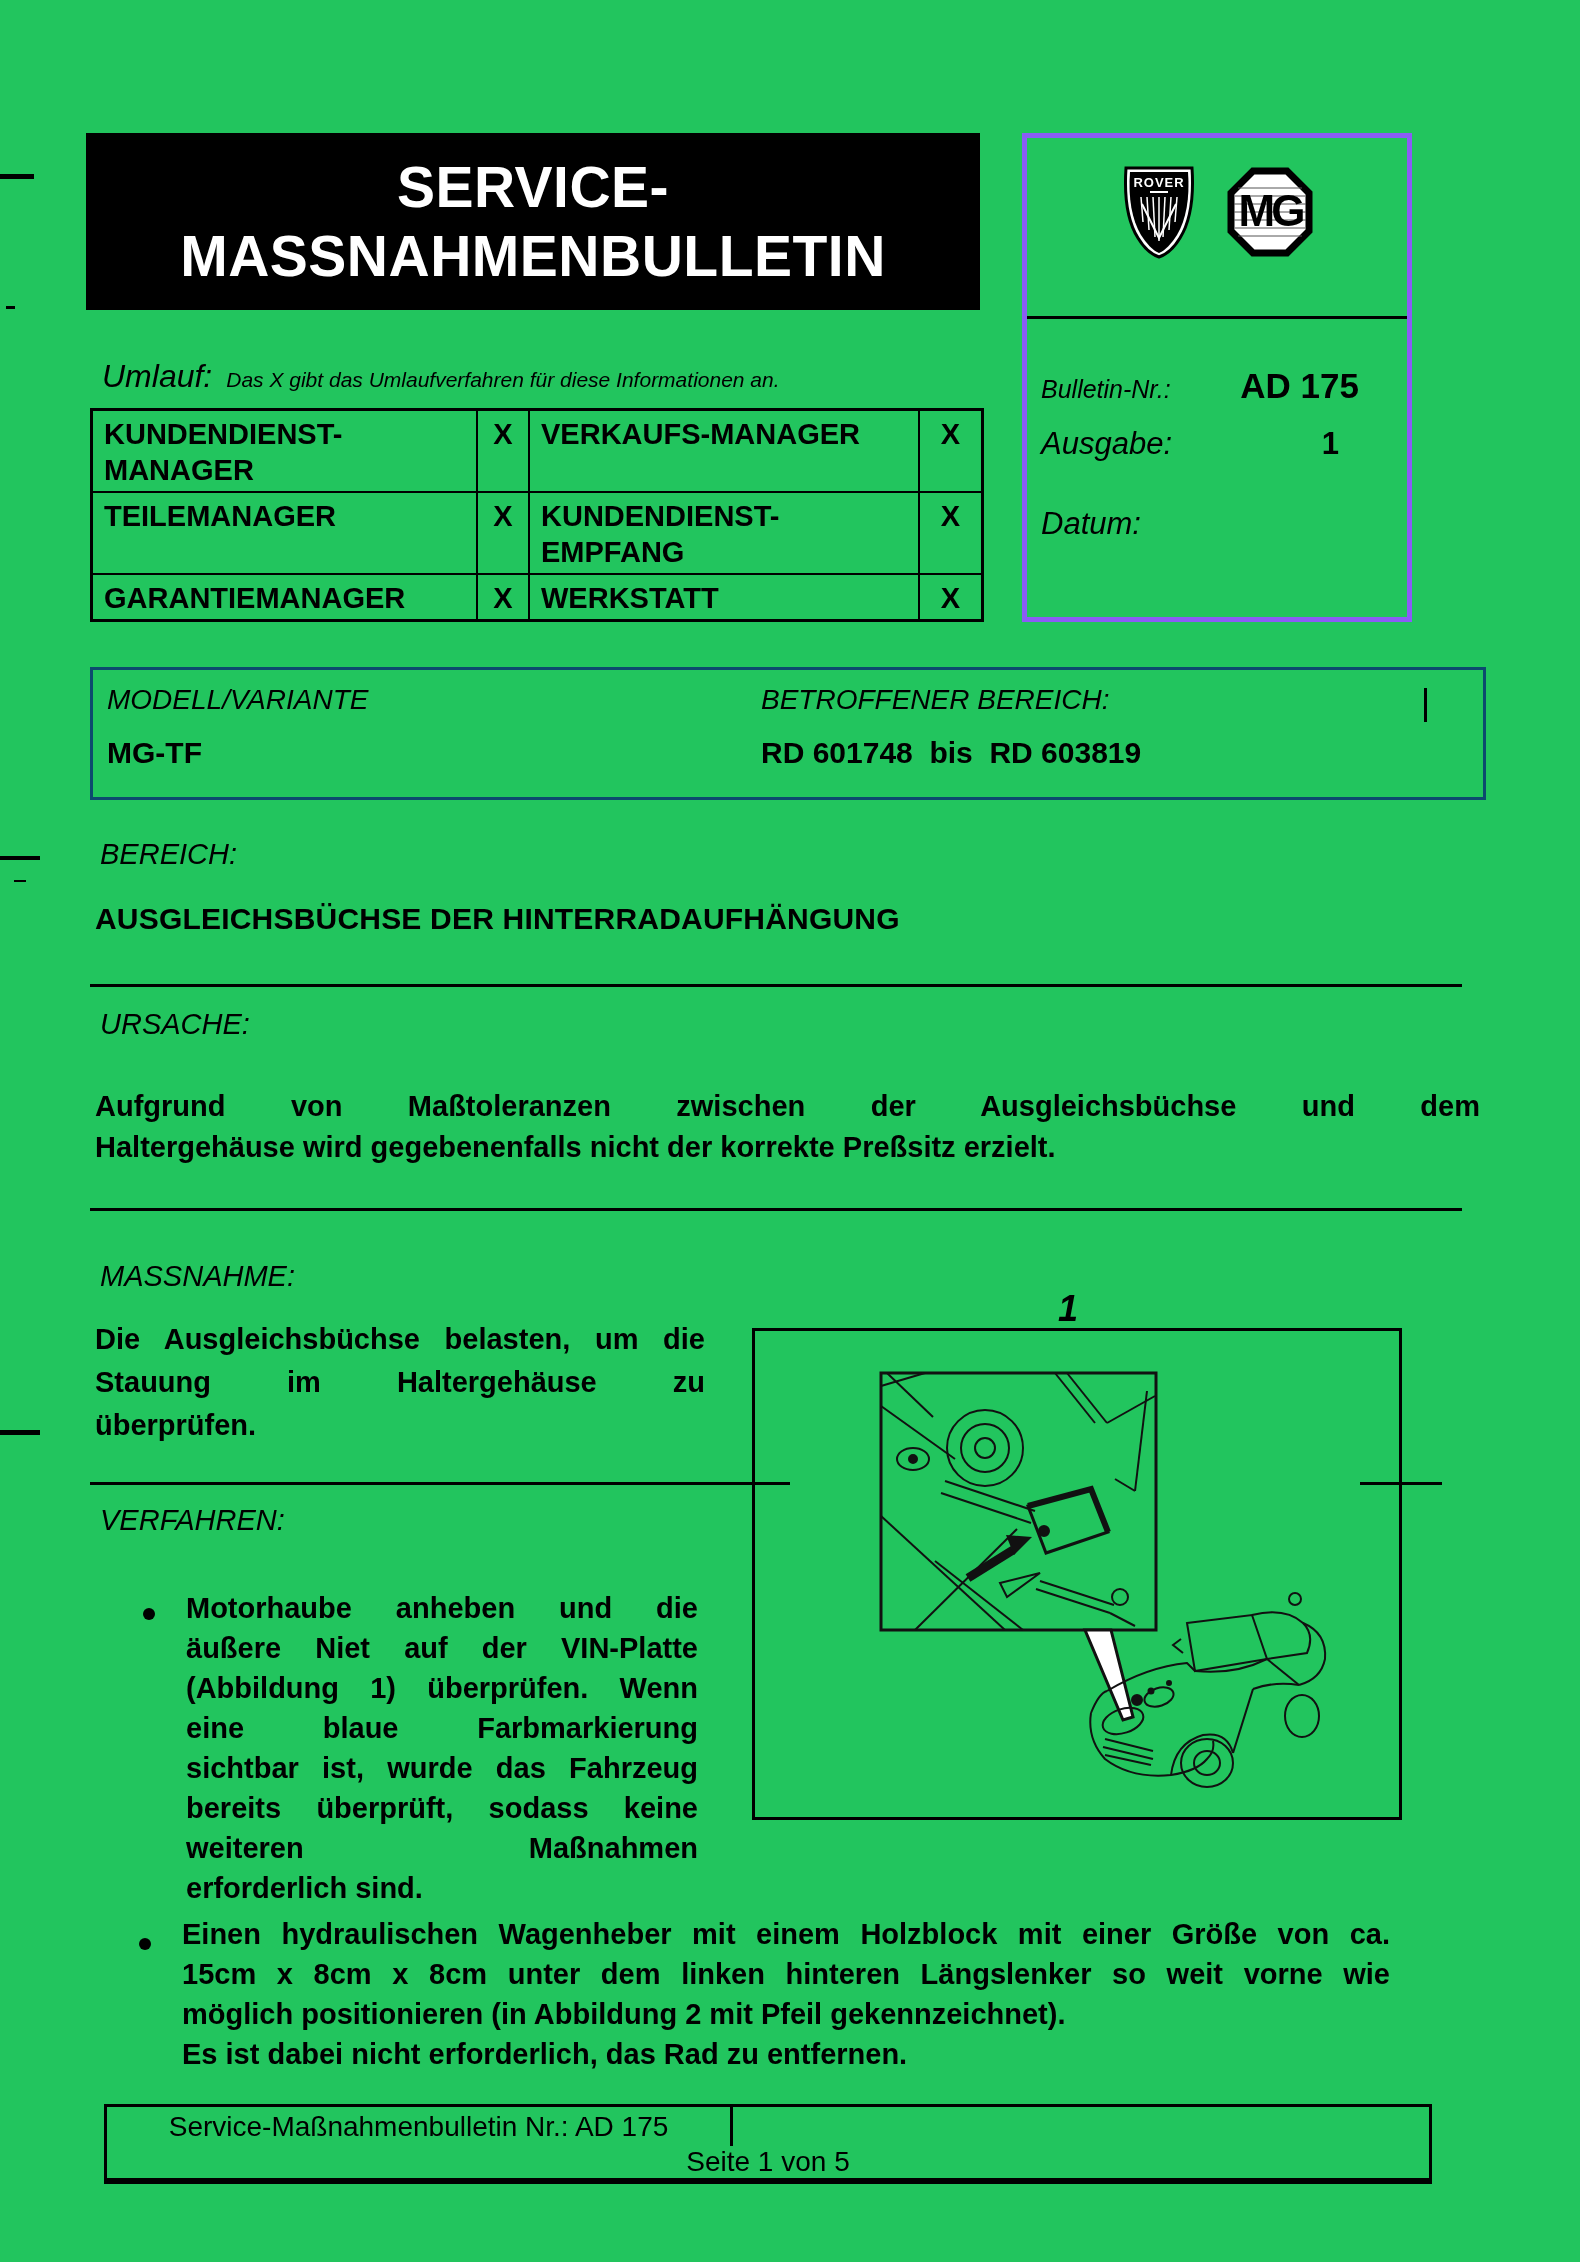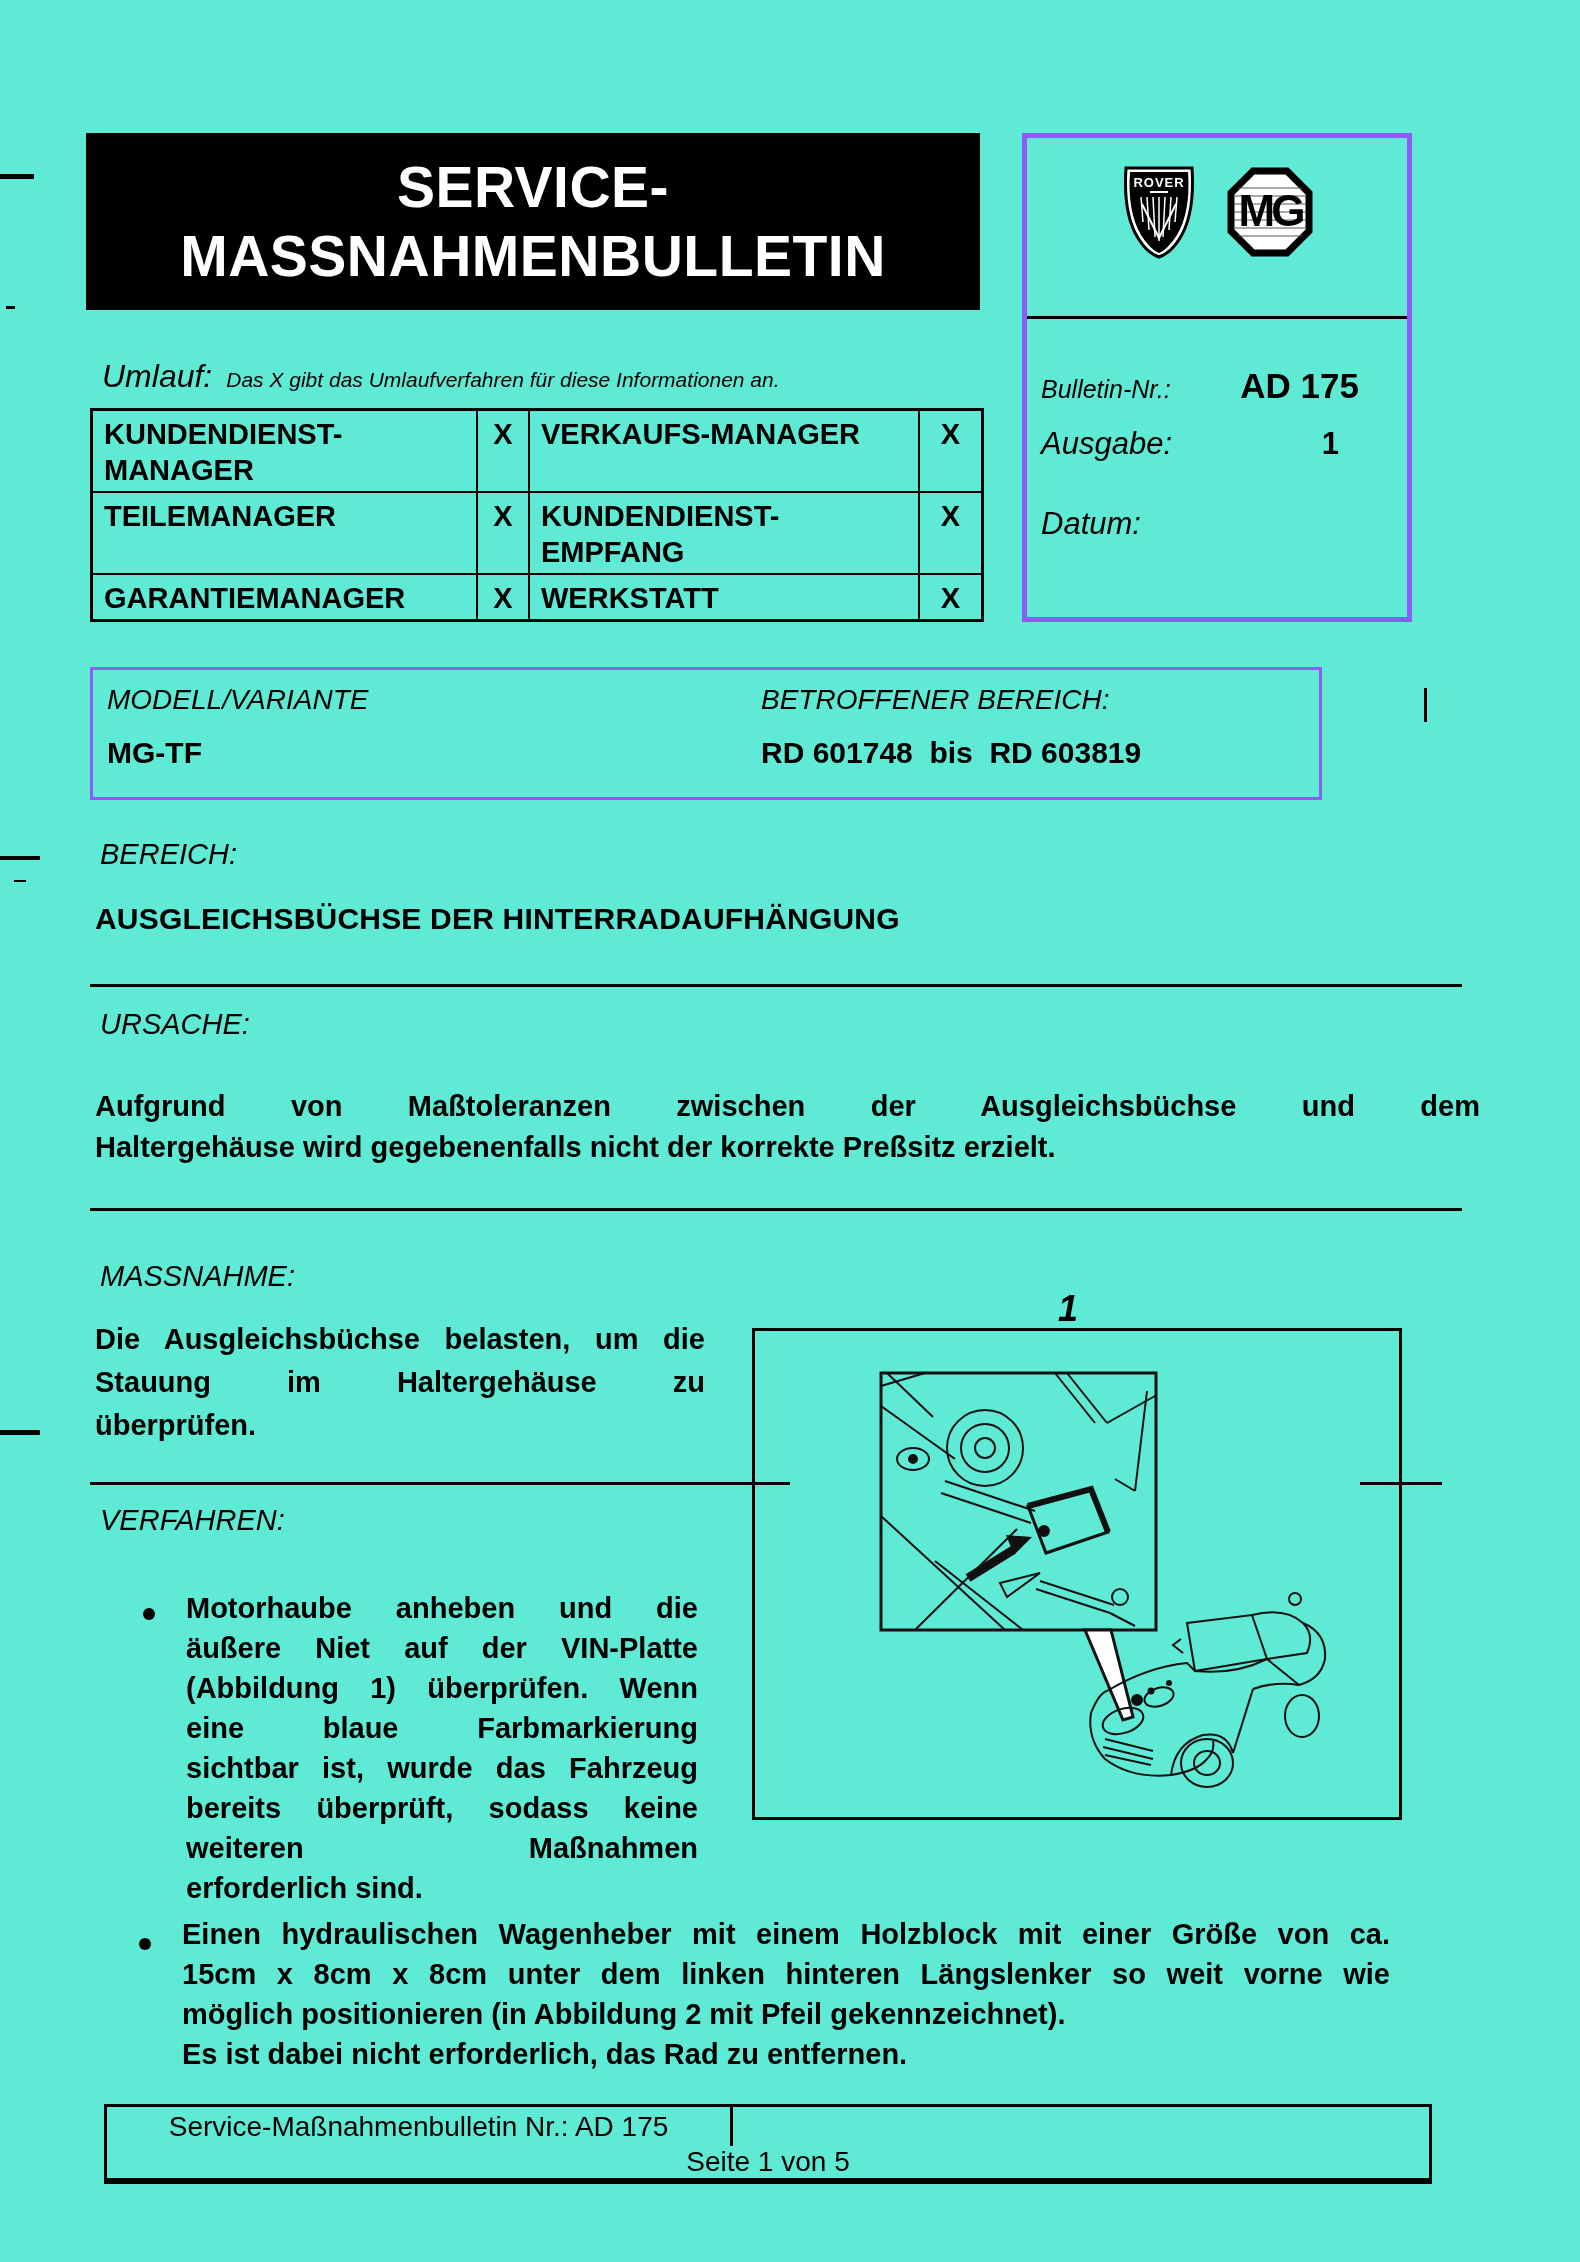--- a/index.html
+++ b/index.html
@@ -1,18 +1,18 @@
 <!DOCTYPE html>
 <html><head>
 <meta charset="utf-8">
 <style>
   html,body { margin:0; padding:0; background:#e8e8e8; }
   .page {
     position:relative; width:1580px; height:2262px; margin:0 auto;
-    background:#5eead4; color:#000;
+    background:#22c55e; color:#000;
     font-family:"Liberation Sans", sans-serif;
     overflow:hidden;
   }
   .abs { position:absolute; }
 
   
   .margin-dash { position:absolute; background:#000; }
 
   
   .banner {
@@ -48,22 +48,22 @@
     grid-template-rows:80px 82px 1fr;
     font-weight:700; font-size:29px; line-height:1.25;
   }
   .circ-cell { border-left:2px solid #000; border-top:2px solid #000; padding:5px 0 0 11px; box-sizing:border-box; }
   .circ-cell.c0 { border-left:none; }
   .circ-cell.r0 { border-top:none; }
   .circ-cell.xcell { padding-left:0; text-align:center; }
 
   
   .model-box {
-    position:absolute; left:90px; top:667px; width:1232px; height:133px;
-    border:3px solid #8b5cf6; box-sizing:border-box;
+    position:absolute; left:90px; top:667px; width:1396px; height:133px;
+    border:3px solid #0c4a6e; box-sizing:border-box;
   }
   .model-box .it { font-style:italic; font-size:28px; }
   .model-box .val { font-weight:700; font-size:30px; white-space:pre; }
 
   
   .sec-label { position:absolute; font-style:italic; font-size:29px; }
   .headline { position:absolute; font-weight:700; font-size:30px; letter-spacing:0.2px; }
   .rule { position:absolute; background:#000; height:3px; }
   .body-block { position:absolute; font-weight:700; font-size:29px; }
   .body-block > div { line-height:41px; text-align:justify; text-align-last:justify; }

